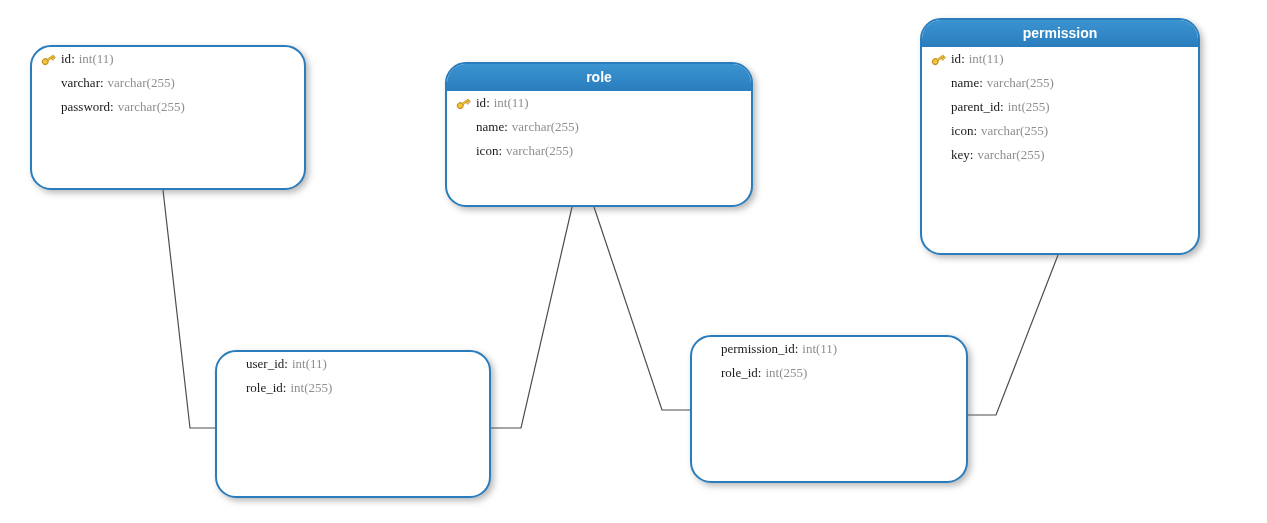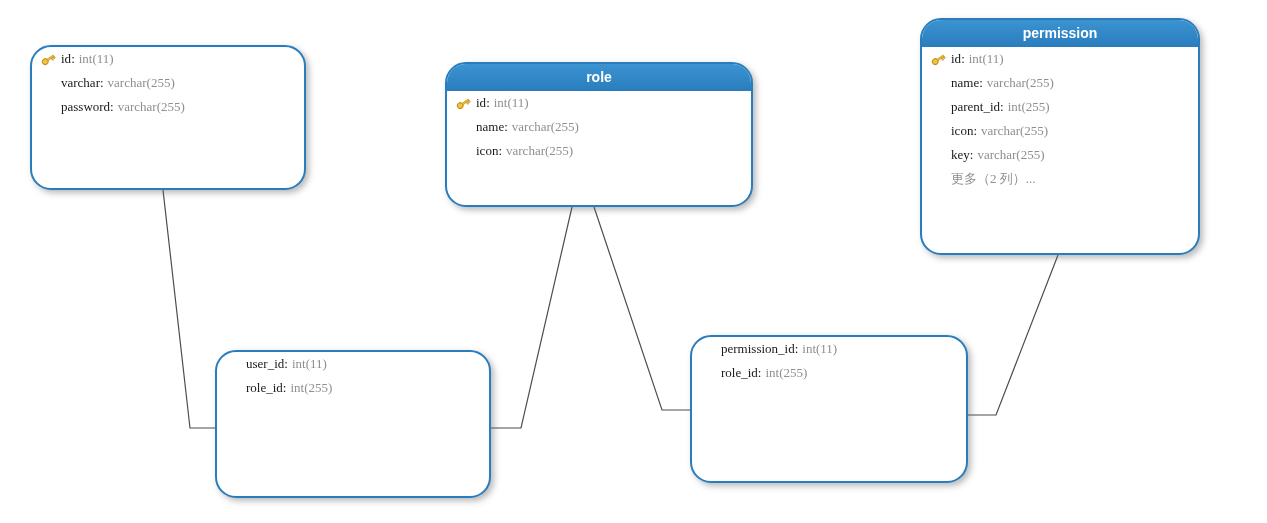--- a/index.html
+++ b/index.html
@@ -132,25 +132,20 @@
       <div class="field">
         <span class="keycell"></span>
         <span class="fname">icon</span>
         <span class="ftype">varchar(255)</span>
       </div>
       <div class="field">
         <span class="keycell"></span>
         <span class="fname">key</span>
         <span class="ftype">varchar(255)</span>
       </div>
-      <div class="field muted">
-        <span class="keycell"></span>
-        <span class="fname">更多（2 列）...</span>
-        <span class="ftype"></span>
-      </div>
     </div>
   </div>
 
   <div class="table" style="left:215px; top:350px; width:276px; height:148px;">
     <div class="tbody">
       <div class="field">
         <span class="keycell"></span>
         <span class="fname">user_id</span>
         <span class="ftype">int(11)</span>
       </div>

